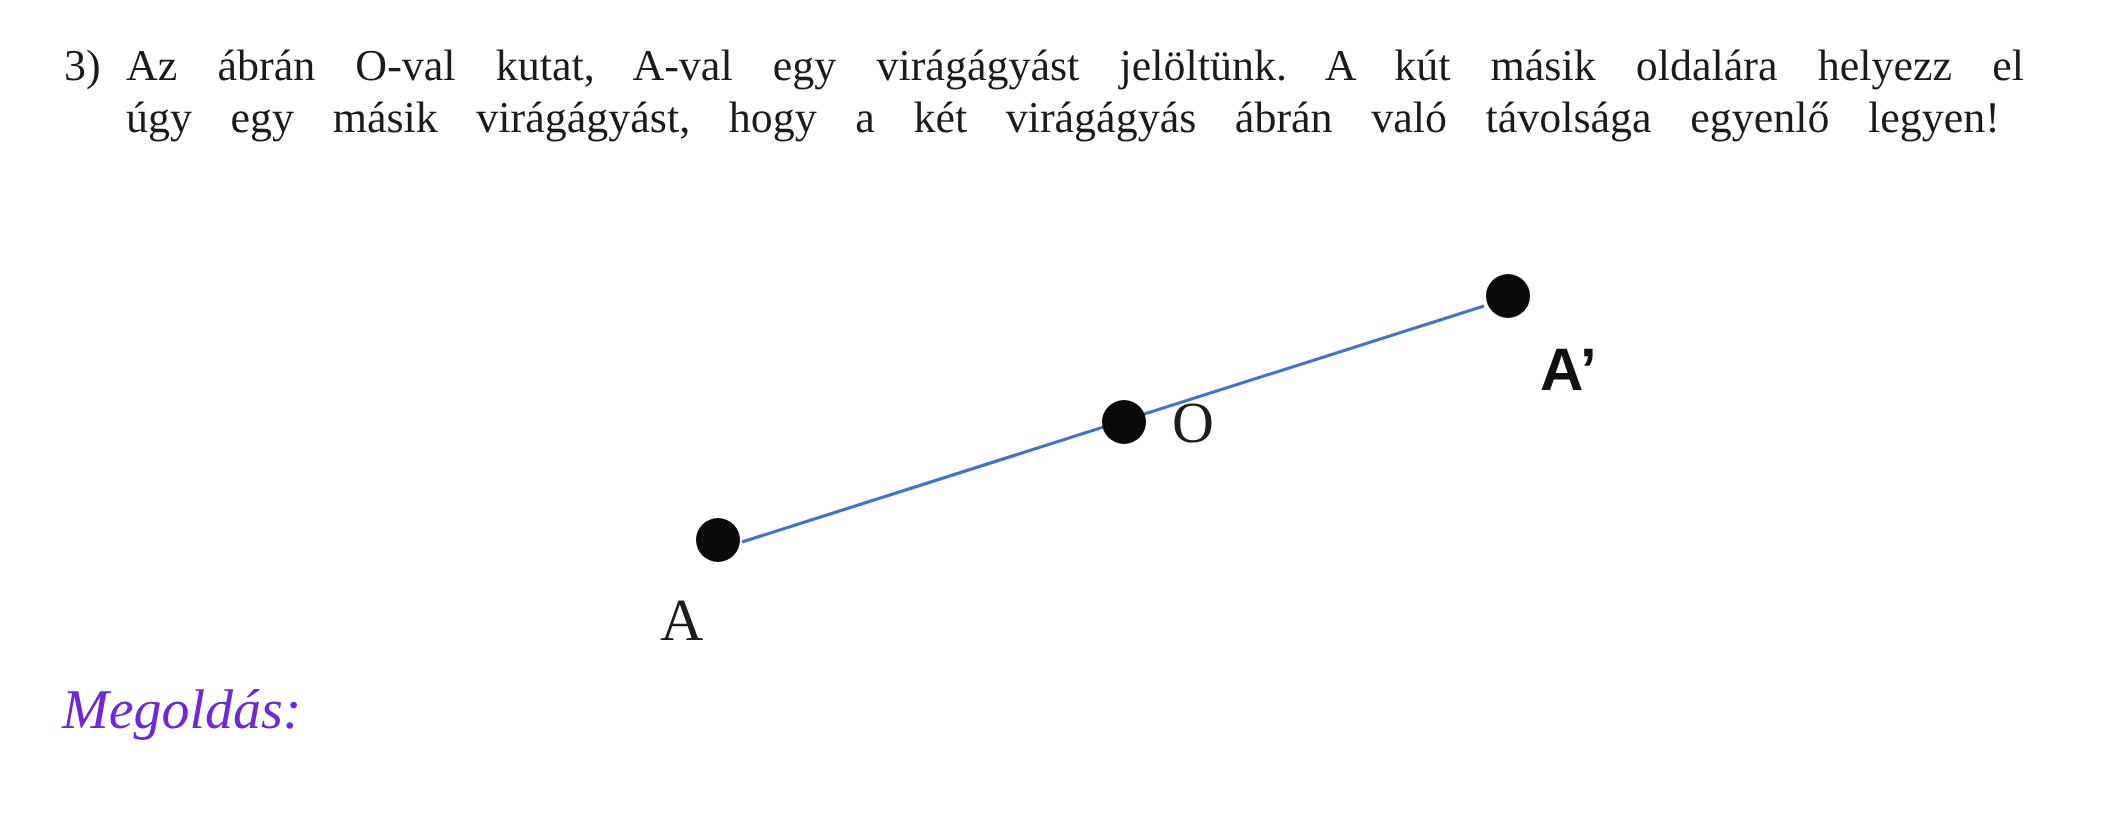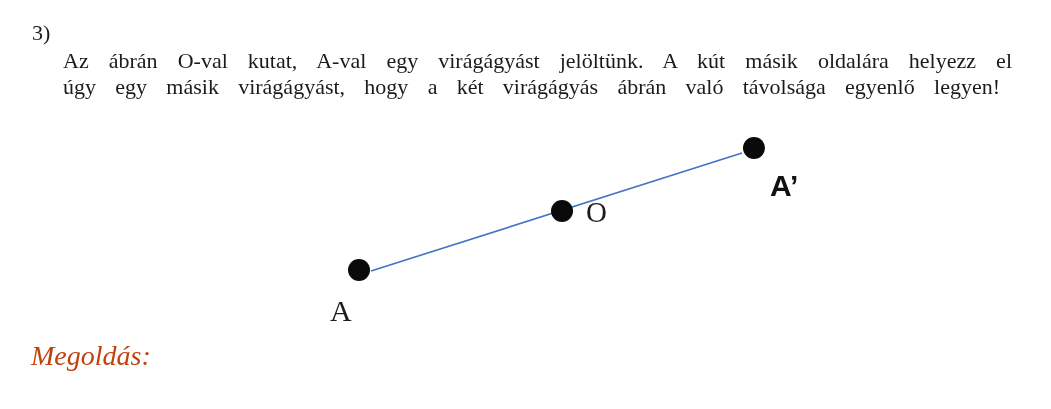--- a/index.html
+++ b/index.html
@@ -27,21 +27,20 @@
   }
   .problem-number {
     width: 31px;
     flex: 0 0 31px;
     font-size: 22px;
     line-height: 26px;
   }
   .problem-text {
     width: 949px;
     flex: 0 0 949px;
-    margin-top: 28px;
   }
   .problem-line {
     font-size: 22px;
     line-height: 26px;
     white-space: normal;
   }
   .problem-line.justified {
     text-align: justify;
     text-align-last: justify;
   }
@@ -83,21 +82,21 @@
     color: #111111;
   }
   
   .solution-label {
     position: absolute;
     left: 31px;
     top: 340px;
     font-family: "Liberation Serif", serif;
     font-style: italic;
     font-size: 28px;
-    color: #c2410c;
+    color: #6d28d9;
     text-align: right;
   }
 </style>
 </head>
 <body>
 
 <div class="page">
 
   <div class="problem">
     <div class="problem-number">3)</div>

